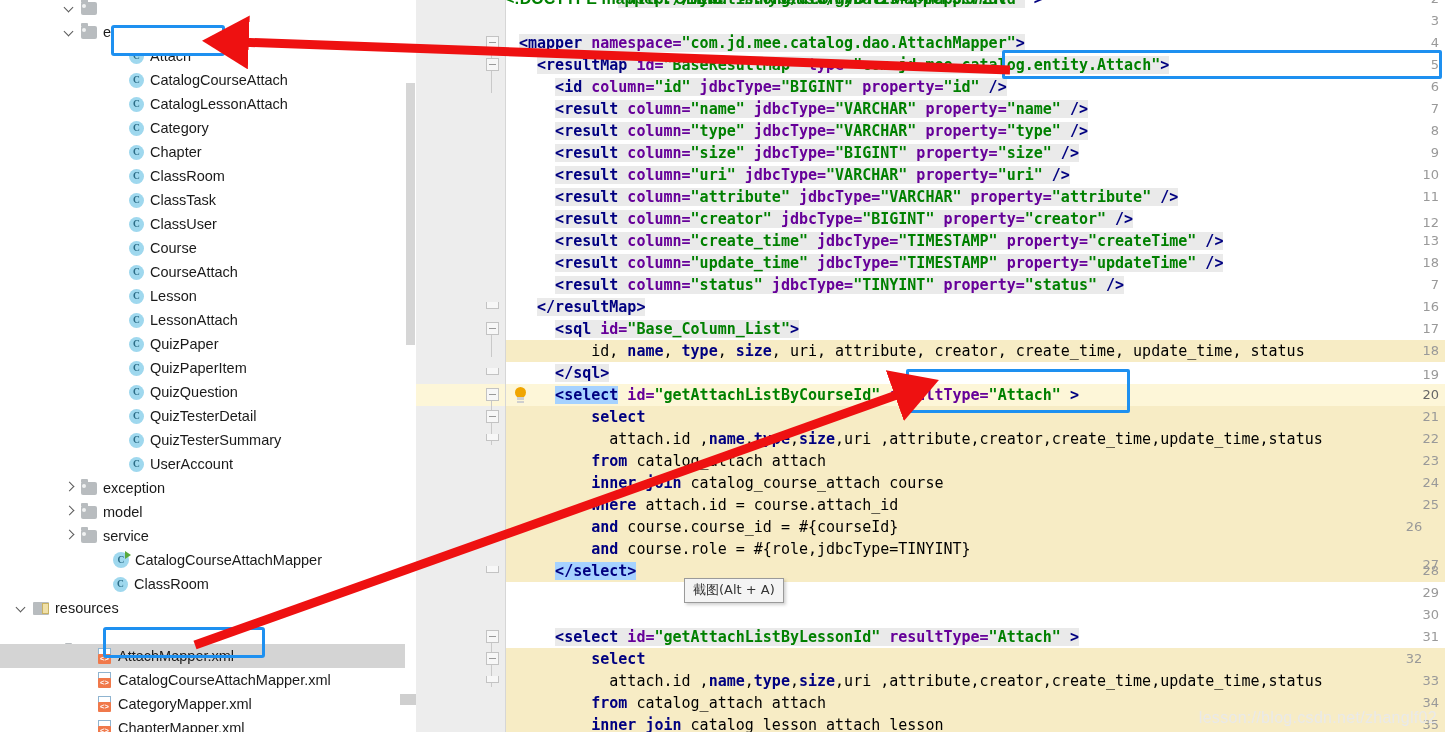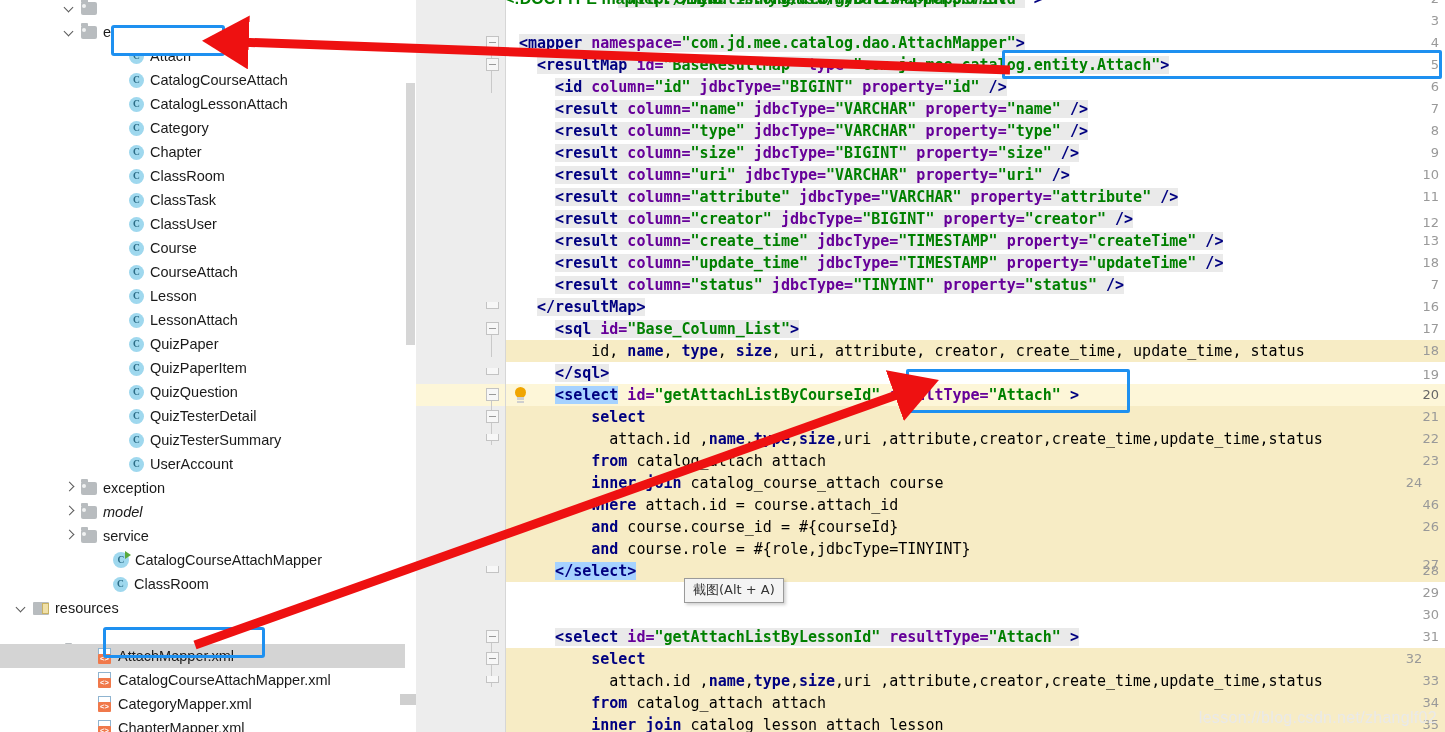--- a/index.html
+++ b/index.html
@@ -458,21 +458,21 @@
           <span>UserAccount</span>
         </div>
         <div class="tree-row" style="position: absolute; left: 0px; right: 0px; top: 476px;">
           <div style="width: 64px; flex: 0 0 auto;"></div>
           <div class="arrow right"></div>
           <span class="ic">
             <span class="icon-folder"></span>
           </span>
           <span>exception</span>
         </div>
-        <div class="tree-row" style="position: absolute; left: 0px; right: 0px; top: 500px; font-style: italic;">
+        <div class="tree-row" style="position: absolute; left: 0px; right: 0px; top: 500px;">
           <div style="width: 64px; flex: 0 0 auto;"></div>
           <div class="arrow right"></div>
           <span class="ic">
             <span class="icon-folder"></span>
           </span>
           <span>model</span>
         </div>
         <div class="tree-row" style="position: absolute; left: 0px; right: 0px; top: 524px;">
           <div style="width: 64px; flex: 0 0 auto;"></div>
           <div class="arrow right"></div>
@@ -629,23 +629,23 @@
           <span class="b1"></span>
           <span class="b2"></span>
           <span class="b3"></span>
         </div>
         <div class="ln" style="top: 406px;">21</div>
         <div class="fold" style="top: 410px;"></div>
         <div class="foldtail" style="top: 423px; height: 22px;"></div>
         <div class="ln" style="top: 428px;">22</div>
         <div class="foldend" style="top: 434px;"></div>
         <div class="ln" style="top: 450px;">23</div>
-        <div class="ln" style="top: 472px; text-align: center;">24</div>
-        <div class="ln" style="top: 494px;">46</div>
-        <div class="ln" style="top: 516px;">26</div>
+        <div class="ln" style="top: 472px;">24</div>
+        <div class="ln" style="top: 494px;">25</div>
+        <div class="ln" style="top: 516px; text-align: center;">26</div>
         <div class="ln" style="top: 554px;">27</div>
         <div class="ln" style="top: 560px;">28</div>
         <div class="foldend" style="top: 566px;"></div>
         <div class="ln" style="top: 582px;">29</div>
         <div class="ln" style="top: 604px;">30</div>
         <div class="ln" style="top: 626px;">31</div>
         <div class="fold" style="top: 630px;"></div>
         <div class="foldtail" style="top: 643px; height: 22px;"></div>
         <div class="ln" style="top: 648px; text-align: center;">32</div>
         <div class="fold" style="top: 652px;"></div>

